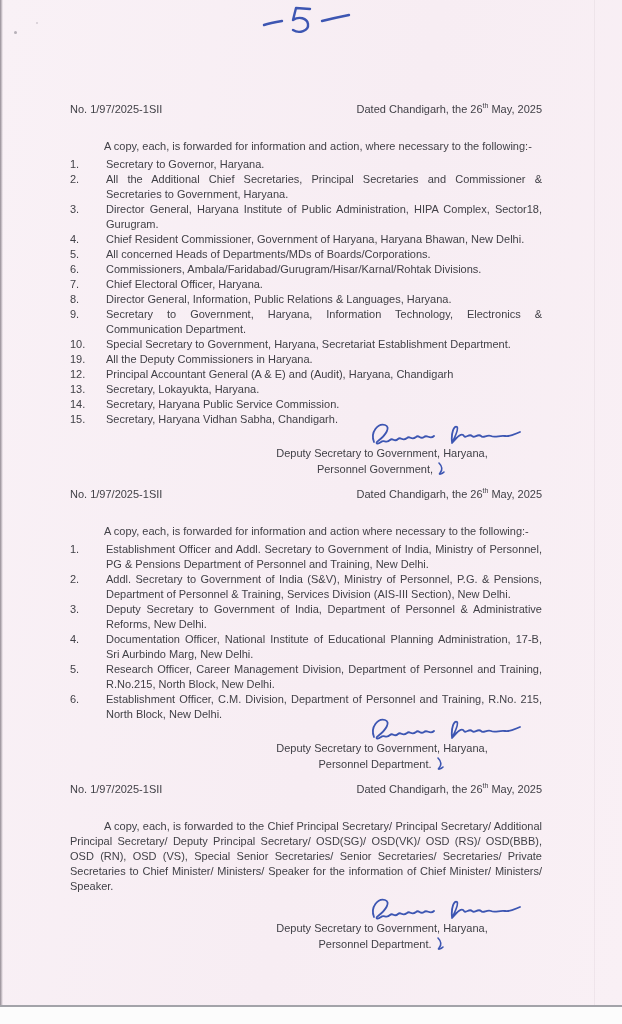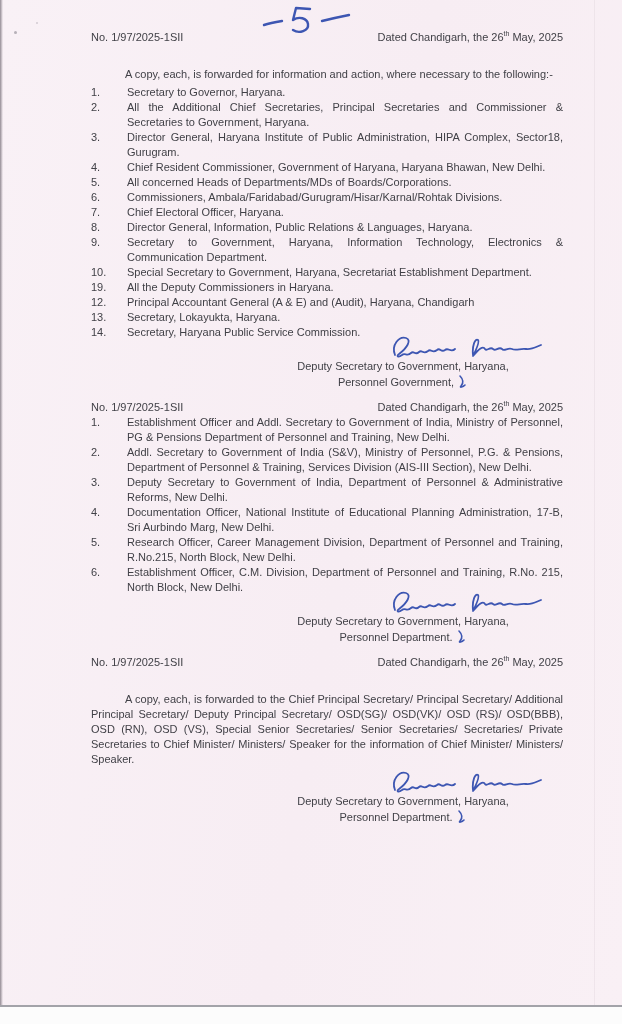--- a/index.html
+++ b/index.html
@@ -22,22 +22,22 @@
     position:absolute; top:0; left:594px; width:1px; height:1005px;
     background:rgba(90,60,90,0.06);
   }
   .speck { position:absolute; background:#8a8590; border-radius:50%; opacity:.6; }
   .speck.a { left:14px; top:31px; width:3px; height:3px; }
   .speck.b { left:36px; top:22px; width:2px; height:2px; opacity:.35; }
 
   .pagenum-svg { position:absolute; left:258px; top:4px; }
 
   .content {
-    position:absolute; top:0; left:91px; width:472px;
-    font-size:11px; line-height:15px; padding-top:30px;
+    position:absolute; top:0; left:70px; width:472px;
+    font-size:11px; line-height:15px; padding-top:102px;
   }
   .ref-row { display:flex; justify-content:space-between; align-items:baseline; }
   .ref-no { white-space:nowrap; }
   .date-line { white-space:nowrap; }
   sup { font-size:7px; line-height:0; vertical-align:super; }
 
   p.intro { margin:22px 0 3px 0; text-align:justify; text-indent:34px; }
 
   .dist-list { margin:0; }
   .dist-row { display:flex; }
@@ -144,20 +144,24 @@
           <div class="dist-row">
             <span class="dist-num">13.</span>
             <span class="dist-txt">Secretary, Lokayukta, Haryana.</span>
           </div>
 
           <div class="dist-row">
             <span class="dist-num">14.</span>
             <span class="dist-txt">Secretary, Haryana Public Service Commission.</span>
           </div>
 
+          <div class="dist-row">
+            <span class="dist-num">15.</span>
+            <span class="dist-txt">Secretary, Haryana Vidhan Sabha, Chandigarh.</span>
+          </div>
 
 
         </div>
       <div class="sig-row">
         <svg width="160" height="36" viewBox="0 0 160 36">
           <g fill="none" stroke-width="1.8" stroke-linecap="round" stroke-linejoin="round" stroke="#3d56b2">
             <path d="M10,24 C6,14 14,5 21,7 C27,9 22,17 14,23 C11,25 13,27 17,24 C20,21 22,26 26,22 C29,19 30,25 34,21 C37,18 38,24 43,20 C46,17 47,23 52,19 C55,16 56,22 60,19 C63,16 66,22 70,18"></path>
             <path d="M88,24 C87,15 90,7 93,9 C95,11 91,19 88,25 C93,19 98,14 100,18 C102,21 105,15 108,18 C110,21 114,15 117,18 C119,21 123,16 127,18 C131,20 136,17 141,18 C146,19 151,16 156,14"></path>
           </g>
         </svg>
@@ -168,20 +172,21 @@
               <path d="M4,2 C7,5 8,9 5,12 C3,14 7,13 9,11" fill="none" stroke-width="1.6" stroke-linecap="round" stroke="#3d56b2"></path>
             </svg></span>
       </div>
     </section>
 
     <section class="s2">
       <div class="ref-row">
         <span class="ref-no">No. 1/97/2025-1SII</span>
         <span class="date-line"><span>Dated Chandigarh, the 26</span><sup>th</sup><span> May, 2025</span></span>
       </div>
+      <p class="intro">A copy, each, is forwarded for information and action where necessary to the following:-</p>
       <div class="dist-list">
 
           <div class="dist-row">
             <span class="dist-num">1.</span>
             <span class="dist-txt">Establishment Officer and Addl. Secretary to Government of India, Ministry of Personnel, PG &amp; Pensions Department of Personnel and Training, New Delhi.</span>
           </div>
 
           <div class="dist-row">
             <span class="dist-num">2.</span>
             <span class="dist-txt">Addl. Secretary to Government of India (S&amp;V), Ministry of Personnel, P.G. &amp; Pensions, Department of Personnel &amp; Training, Services Division (AIS-III Section), New Delhi.</span>

